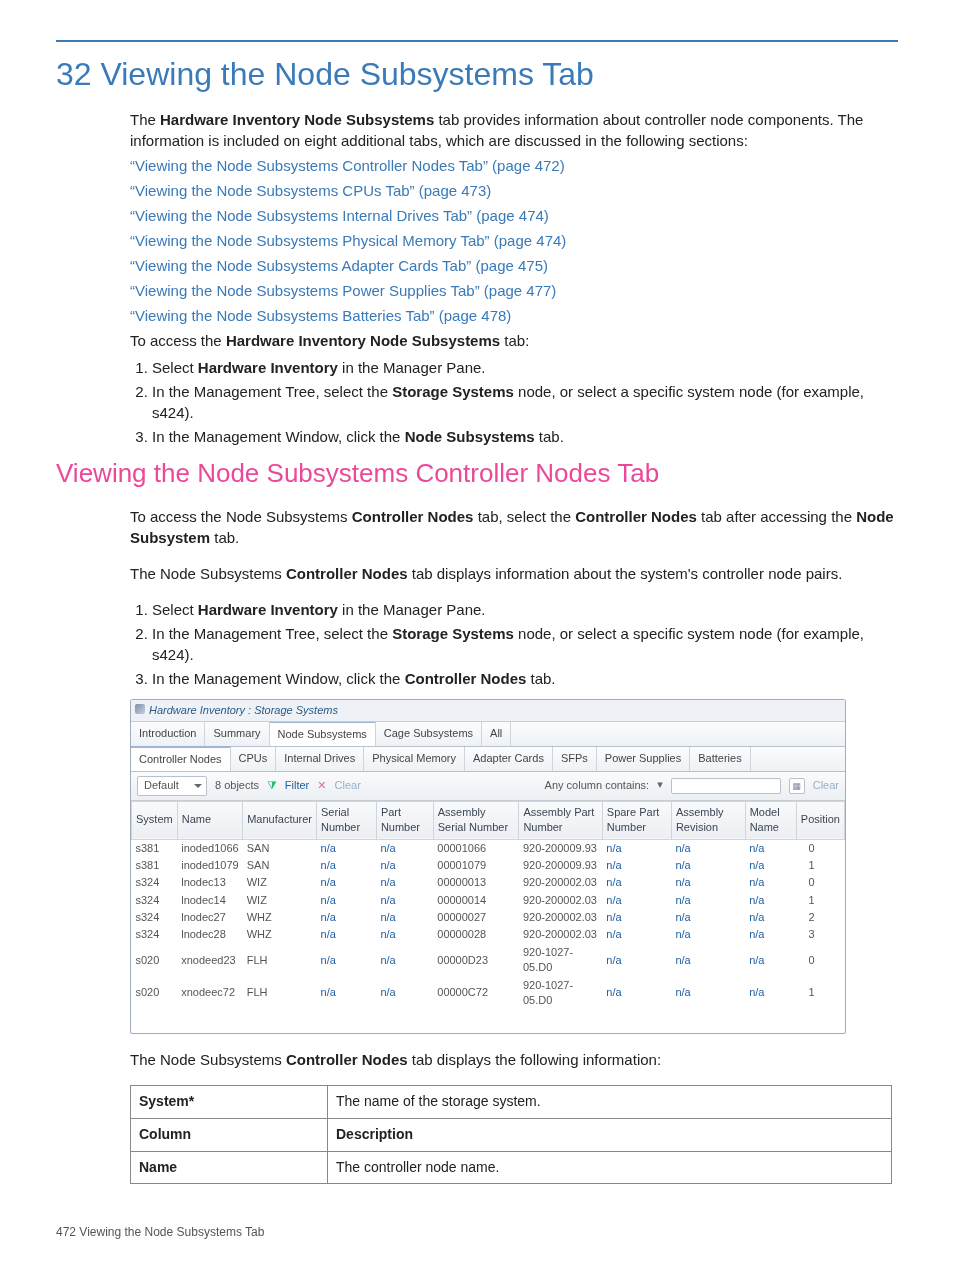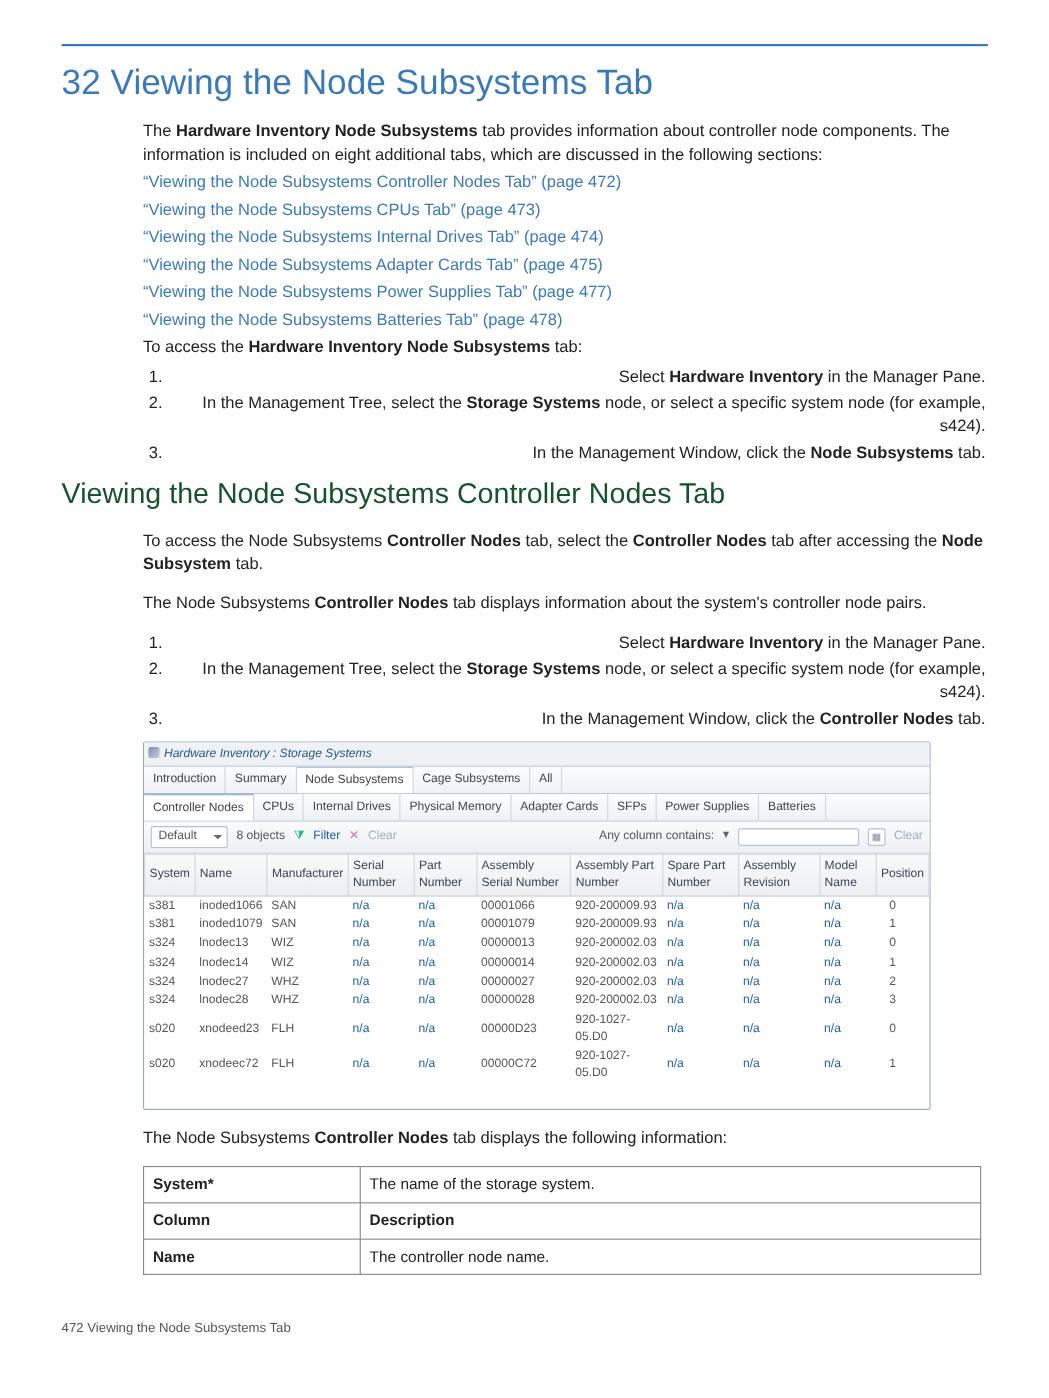--- a/index.html
+++ b/index.html
@@ -21,36 +21,36 @@
     font-family: "Segoe UI Light", "Helvetica Neue", Arial, sans-serif;
     font-weight: 300;
     font-size: 32px;
     color: #3a7ab8;
     margin: 0 0 12px 0;
   }
   h2 {
     font-family: "Segoe UI Light", "Helvetica Neue", Arial, sans-serif;
     font-weight: 300;
     font-size: 26px;
-    color: #14532d;
+    color: #ec4899;
     margin: 8px 0 6px 0;
   }
   .body-text, .intro, ol {
     margin-left: 74px;
     margin-right: 2px;
   }
   .intro p { margin: 2px 0; }
   a.doclink {
     color: #3a7ab8;
     text-decoration: none;
     display: block;
     margin: 4px 0;
   }
   ol { padding-left: 22px; margin-top:6px; margin-bottom:6px;}
-  ol li { margin: 3px 0; text-align: right; }
+  ol li { margin: 3px 0; }
   b { font-weight: bold; }
   .screenshot {
     margin: 10px 0 12px 74px;
     border: 1px solid #9facbb;
     border-radius: 2px;
     font-size: 11px;
     width: 714px;
   }
   .ss-title {
     background: #eef2f6;
@@ -165,20 +165,21 @@
 
 <h1>32 Viewing the Node Subsystems Tab</h1>
 
 <div class="body-text intro">
   <p>
     <span>The </span><b>Hardware Inventory Node Subsystems</b><span> tab provides information about controller node components. The information is included on eight additional tabs, which are discussed in the following sections:</span>
   </p>
   <a class="doclink" href="#">“Viewing the Node Subsystems Controller Nodes Tab” (page 472)</a>
   <a class="doclink" href="#">“Viewing the Node Subsystems CPUs Tab” (page 473)</a>
   <a class="doclink" href="#">“Viewing the Node Subsystems Internal Drives Tab” (page 474)</a>
+  <a class="doclink" href="#">“Viewing the Node Subsystems Physical Memory Tab” (page 474)</a>
   <a class="doclink" href="#">“Viewing the Node Subsystems Adapter Cards Tab” (page 475)</a>
   <a class="doclink" href="#">“Viewing the Node Subsystems Power Supplies Tab” (page 477)</a>
   <a class="doclink" href="#">“Viewing the Node Subsystems Batteries Tab” (page 478)</a>
 
   <p>
     <span>To access the </span><b>Hardware Inventory Node Subsystems</b><span> tab:</span>
   </p>
 </div>
 
 <ol>

